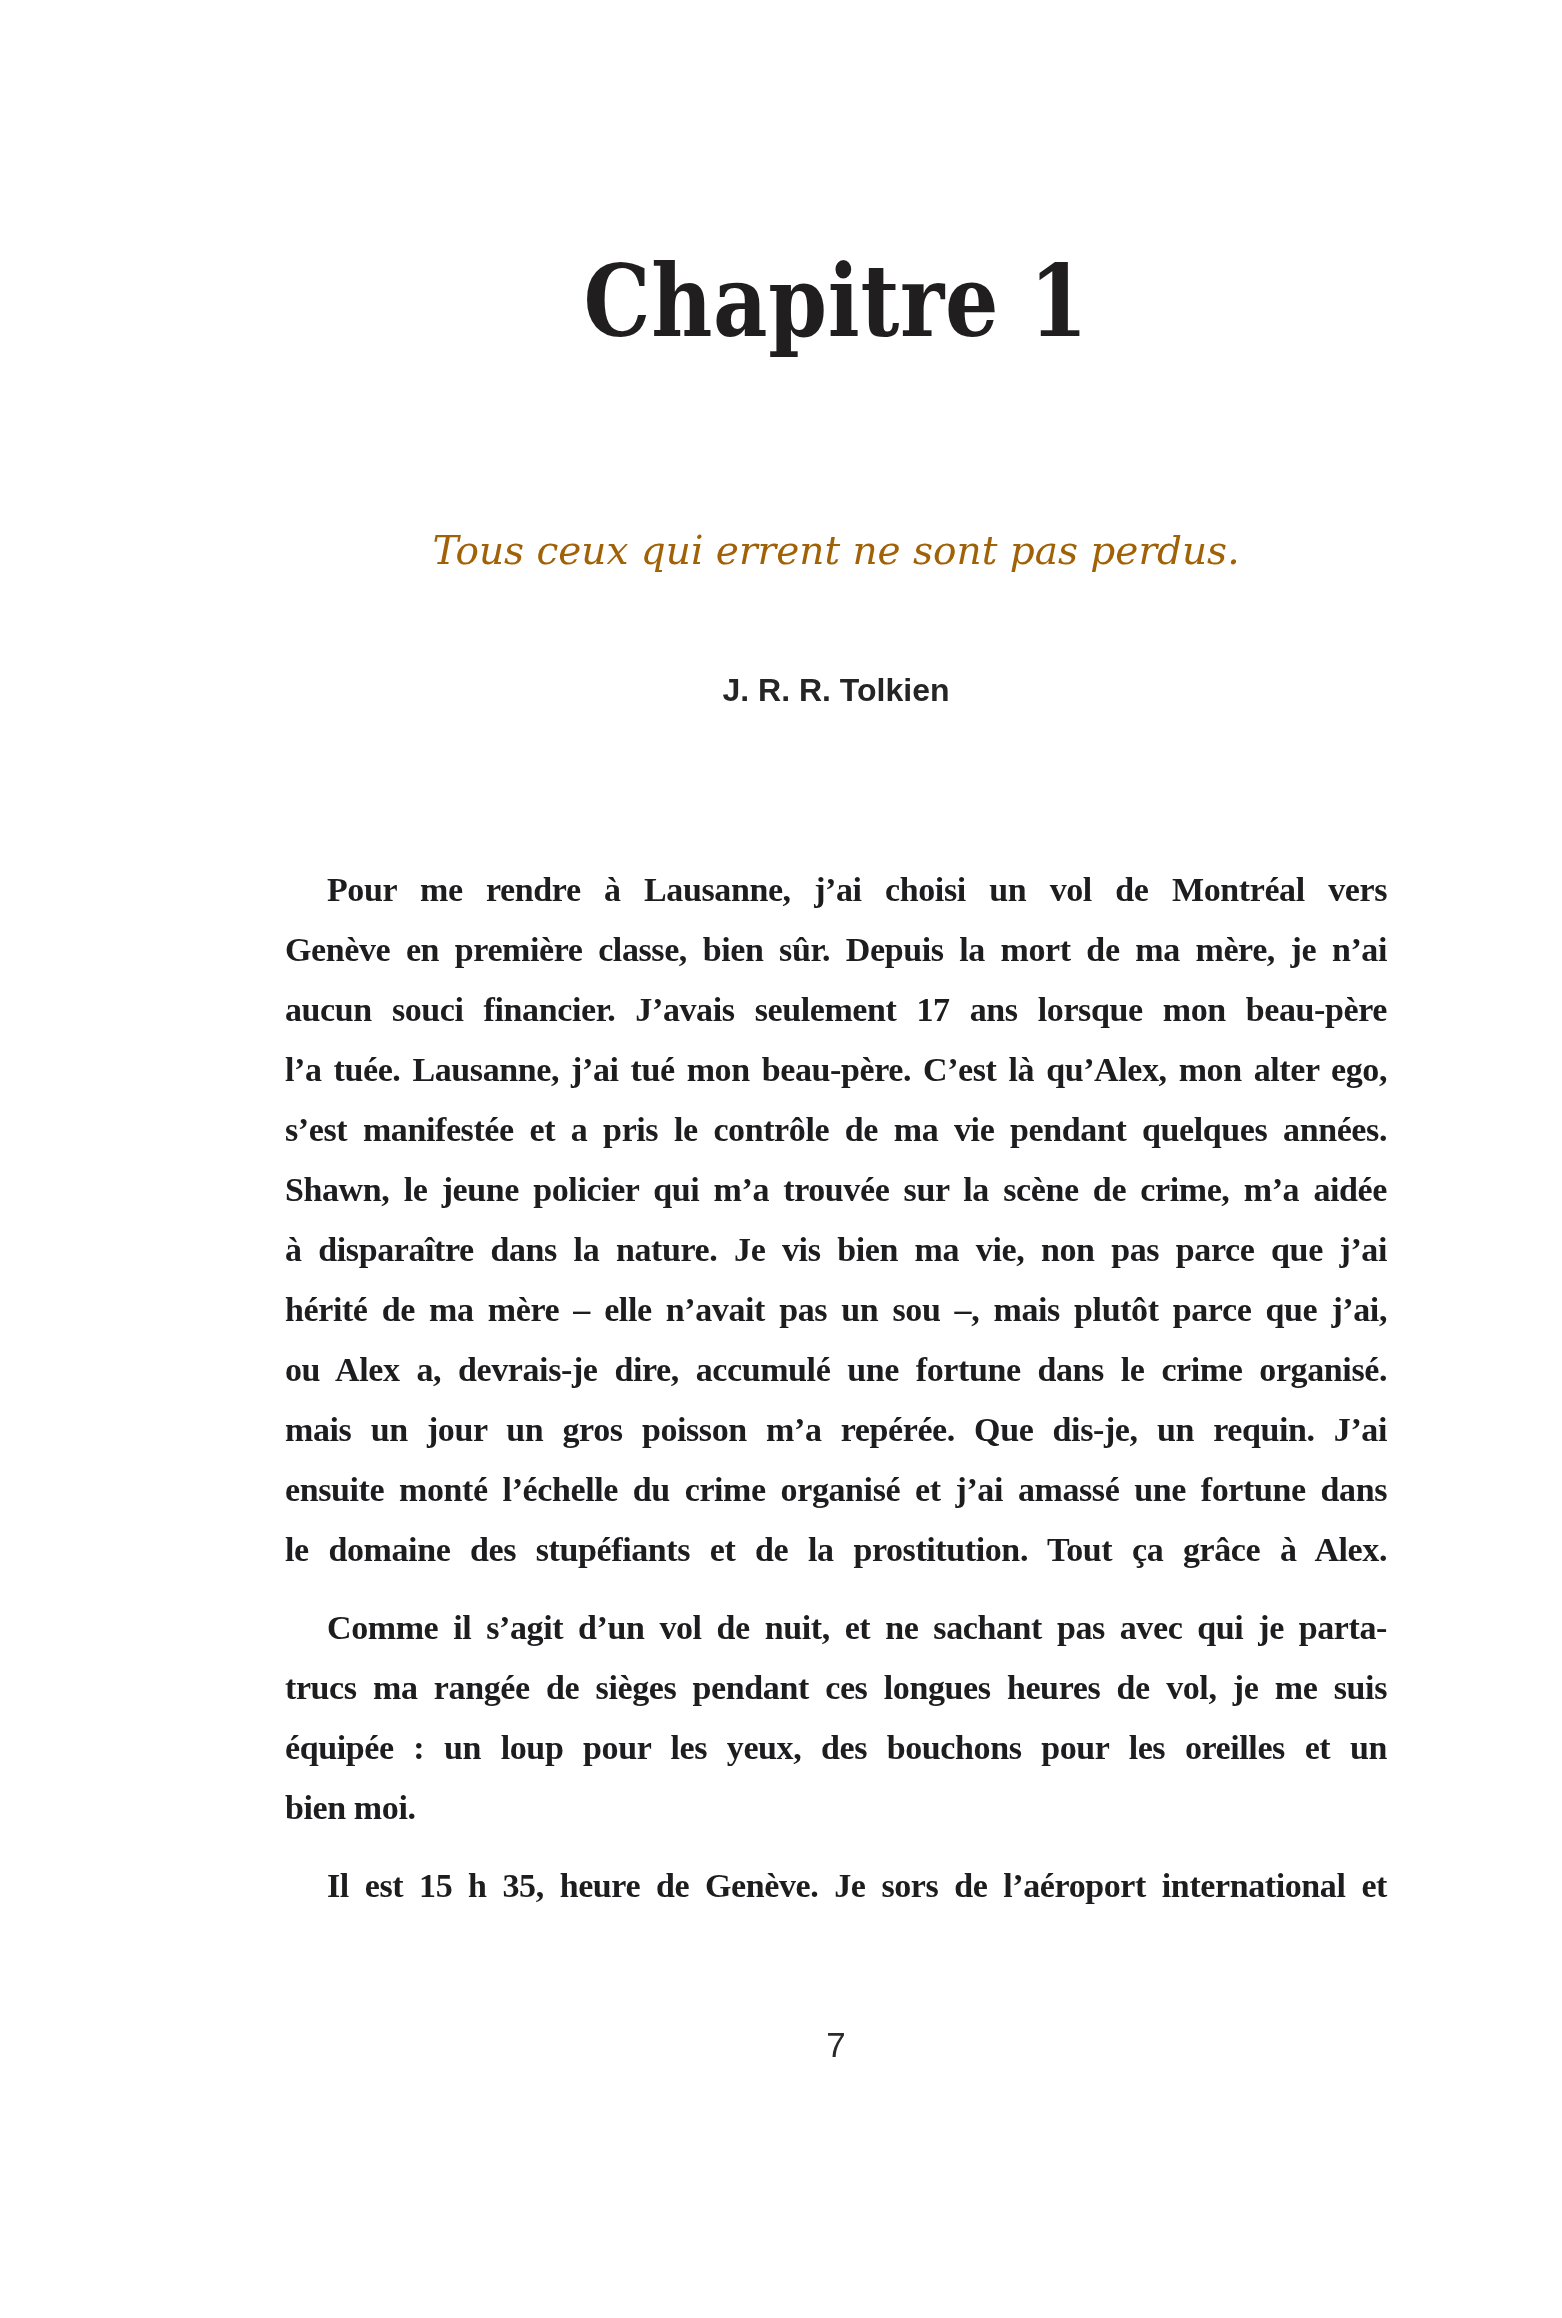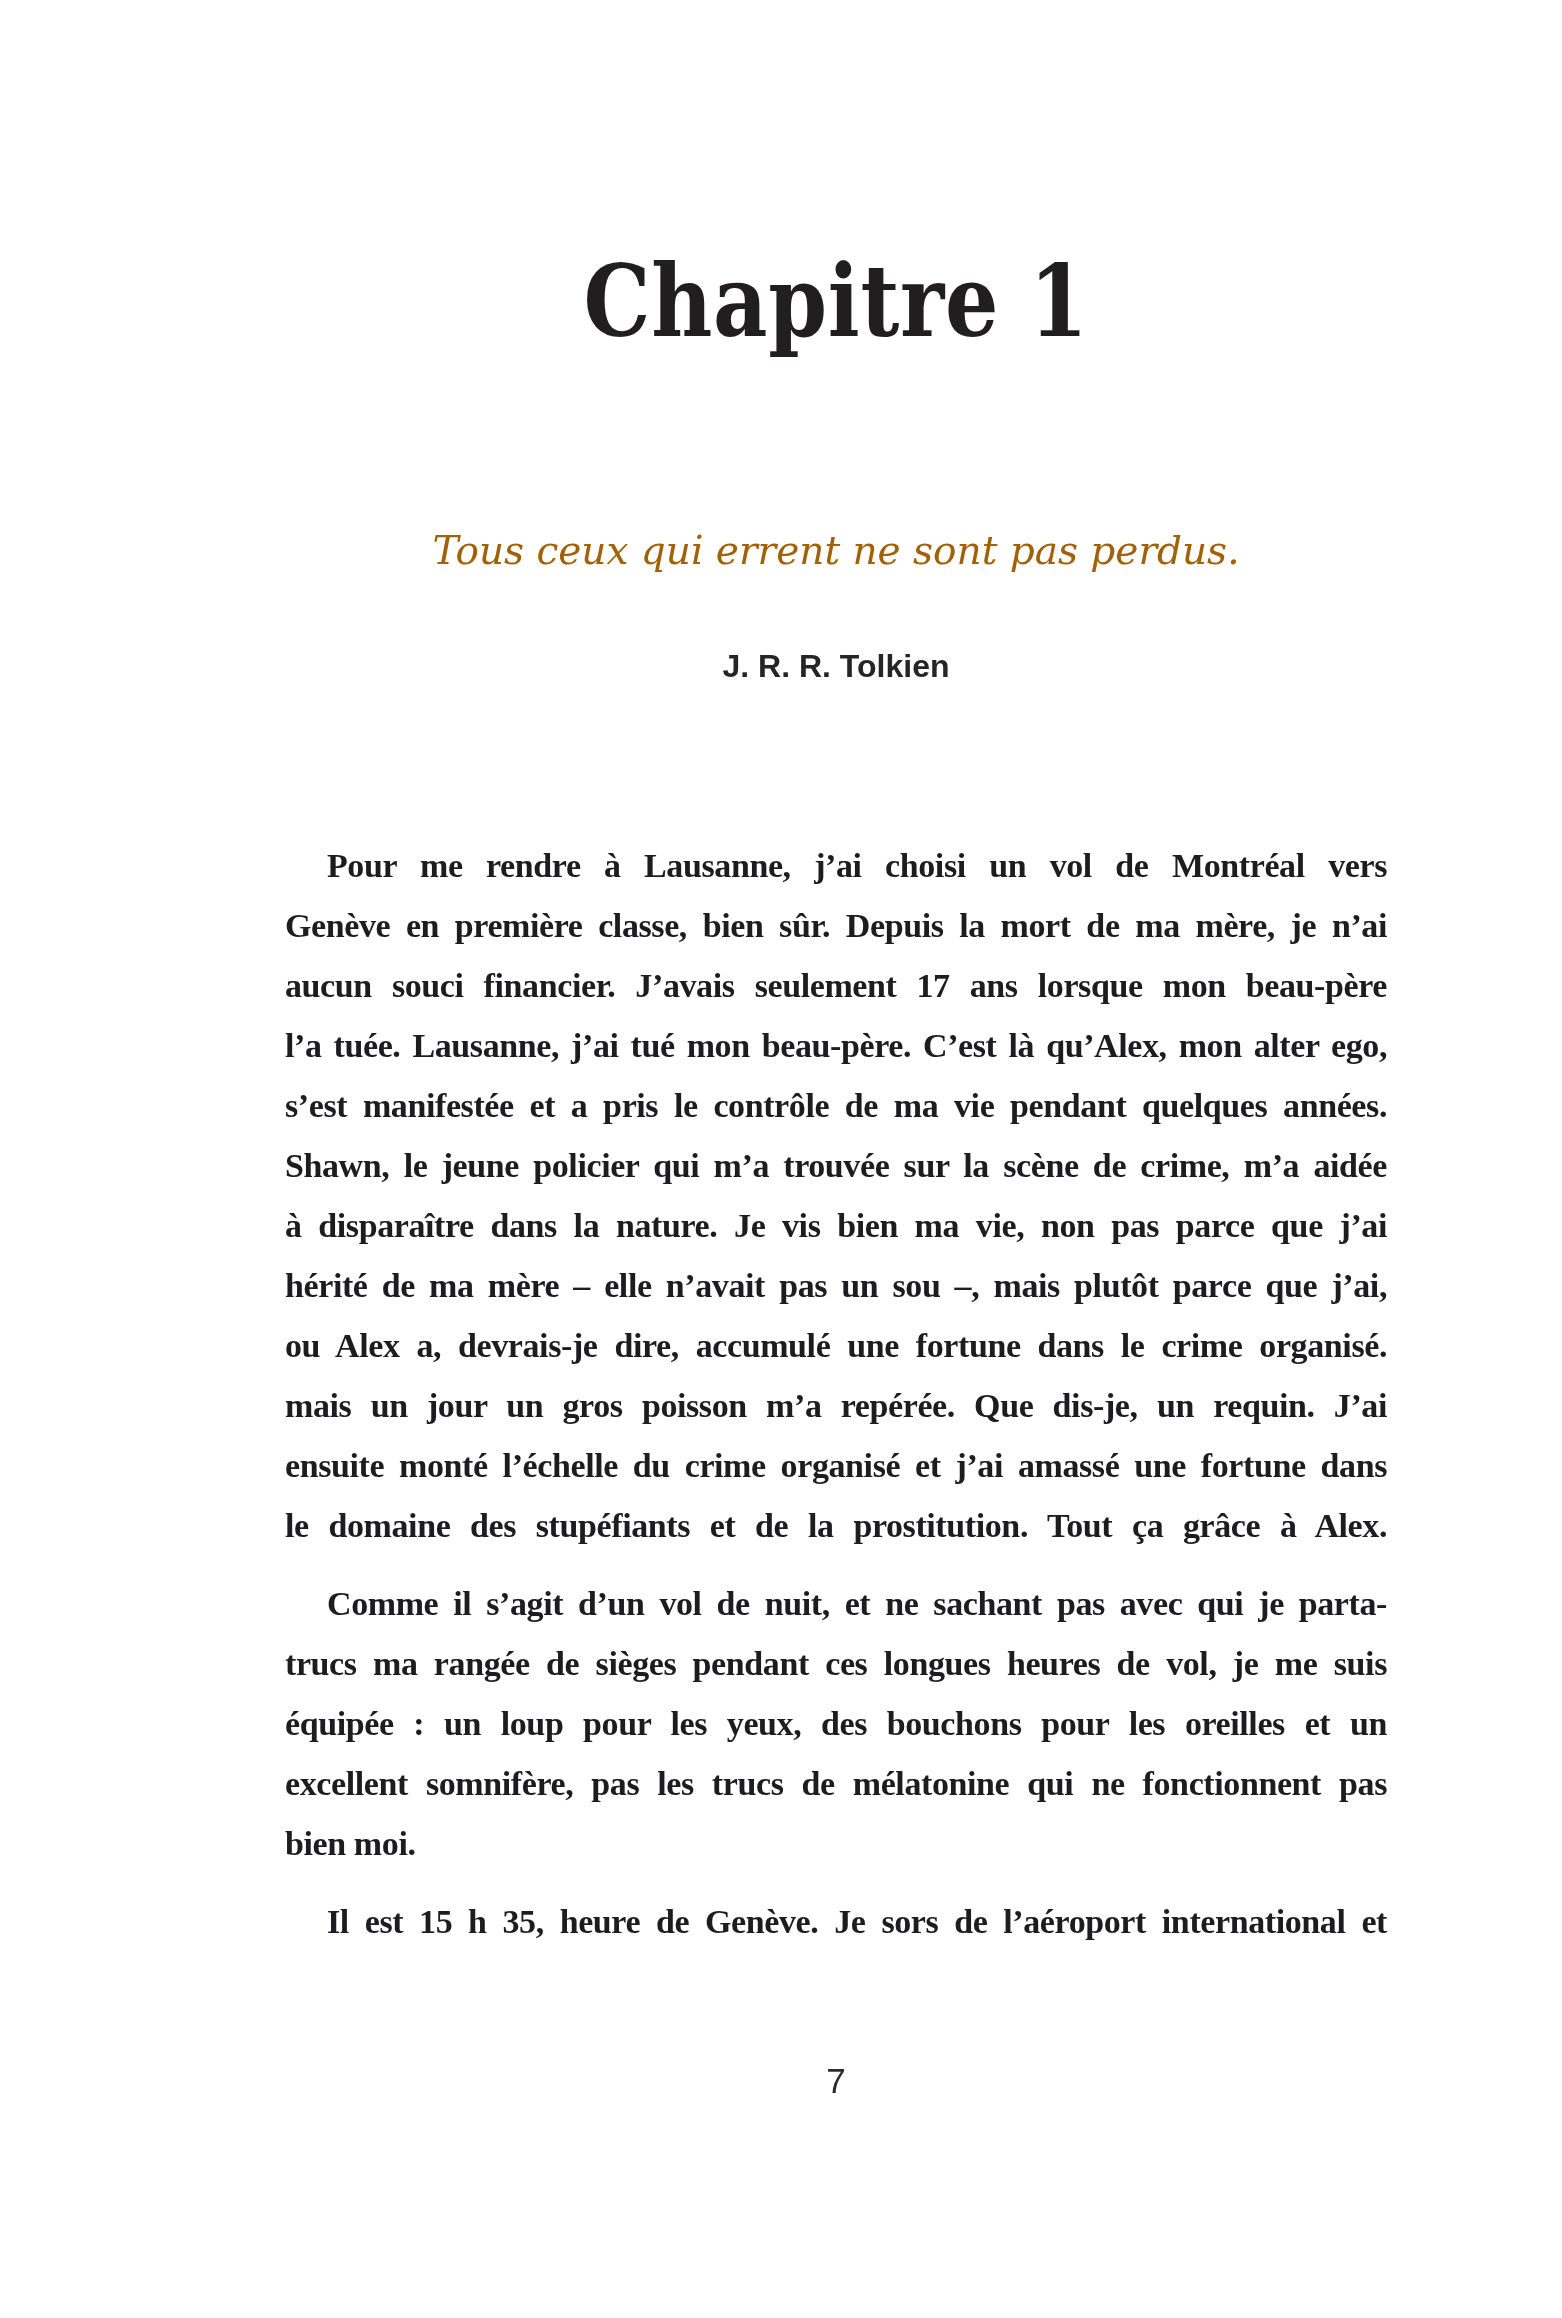--- a/index.html
+++ b/index.html
@@ -32,21 +32,21 @@
   .epigraph {
     margin-top: 177px;
     text-align: center;
     font-family: "DejaVu Serif", serif;
     font-style: italic;
     font-size: 39px;
     line-height: 1.2;
     color: #a16207;
   }
   .attribution {
-    margin-top: 72px;
+    margin-top: 96px;
     text-align: center;
     font-family: "Liberation Sans", sans-serif;
     font-weight: 700;
     font-size: 32px;
     line-height: 1.2;
     color: #252525;
   }
   .body-text {
     margin-top: 151px;
     font-size: 34px;
@@ -98,21 +98,20 @@
         <div class="line">ou Alex a, devrais-je dire, accumulé une fortune dans le crime organisé.</div>
         <div class="line">mais un jour un gros poisson m’a repérée. Que dis-je, un requin. J’ai</div>
         <div class="line">ensuite monté l’échelle du crime organisé et j’ai amassé une fortune dans</div>
         <div class="line">le domaine des stupéfiants et de la prostitution. Tout ça grâce à Alex.</div>
       </div>
 
       <div class="para">
         <div class="line indent">Comme il s’agit d’un vol de nuit, et ne sachant pas avec qui je parta-</div>
         <div class="line">trucs ma rangée de sièges pendant ces longues heures de vol, je me suis</div>
         <div class="line">équipée : un loup pour les yeux, des bouchons pour les oreilles et un</div>
-        <div class="line">excellent somnifère, pas les trucs de mélatonine qui ne fonctionnent pas</div>
         <div class="line noj">bien moi.</div>
       </div>
 
       <div class="para">
         <div class="line indent">Il est 15 h 35, heure de Genève. Je sors de l’aéroport international et</div>
       </div>
 
     </div>
 
     <div class="page-number">7</div>

